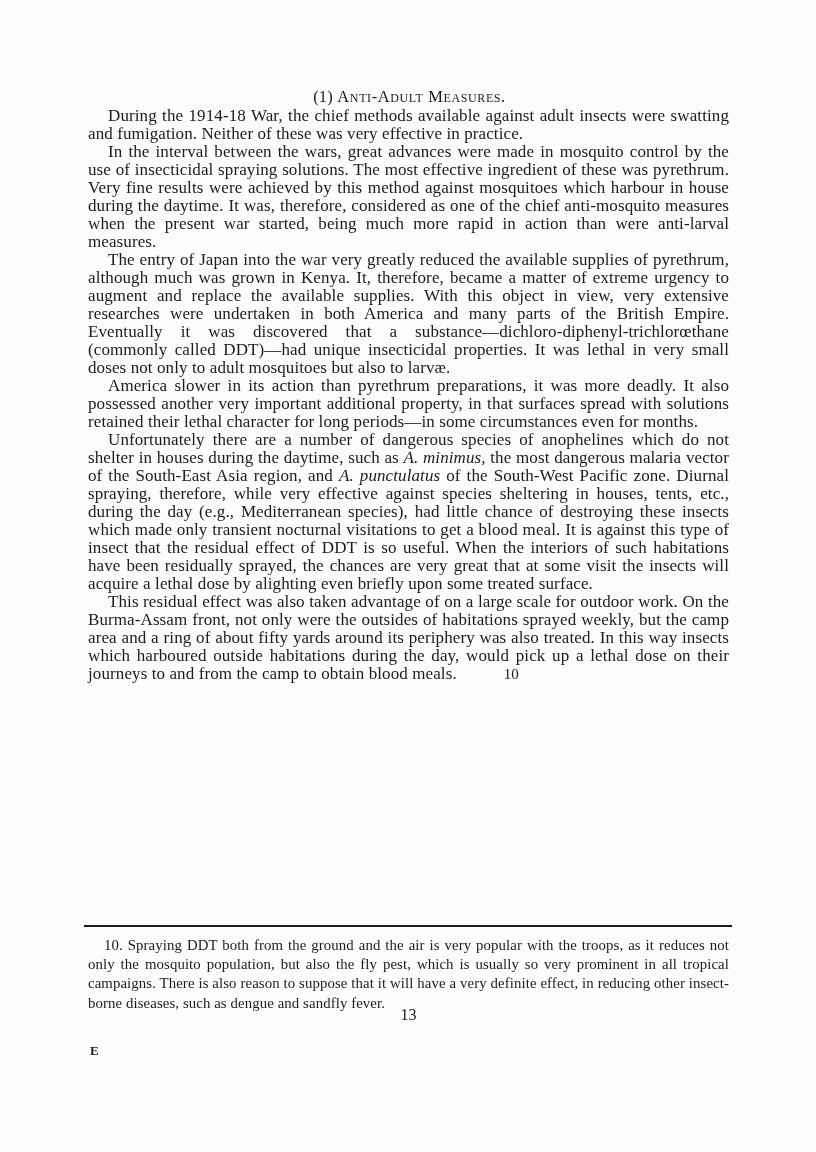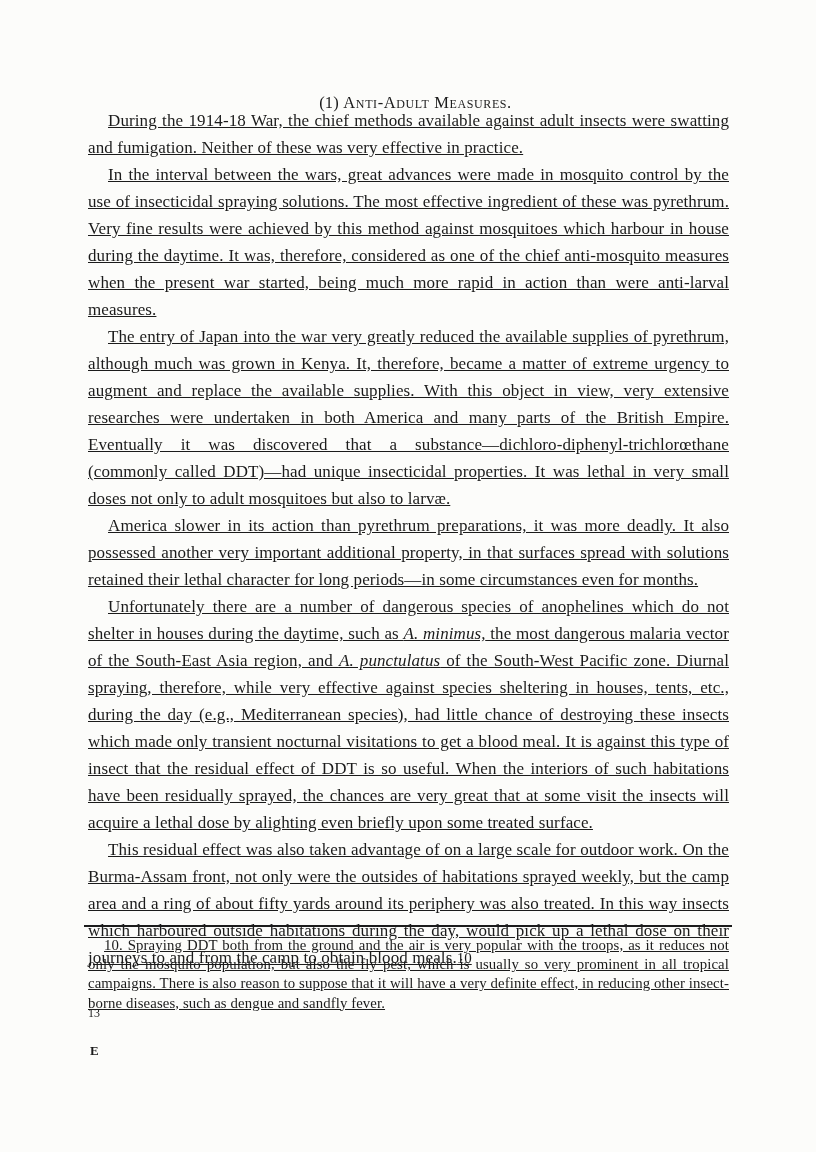--- a/index.html
+++ b/index.html
@@ -15,74 +15,73 @@
   .page {
     position: absolute;
     inset: 0;
     overflow: hidden;
   }
   .heading {
     position: absolute;
     top: 86px;
     left: 88px;
     width: 641px;
-    margin: 7px;
+    margin: 1px;
     text-align: center;
     font-size: 16.5px;
     font-weight: normal;
     letter-spacing: 0.2px;
   }
   .heading .sc {
     font-variant: small-caps;
     letter-spacing: 0.6px;
   }
   .body-text {
     position: absolute;
     top: 107px;
     left: 88px;
     width: 641px;
   }
   .body-text p {
     margin: 0;
     font-size: 17px;
-    line-height: 27px;
+    line-height: 18px;
     text-align: justify;
     text-indent: 20px;
     letter-spacing: 0.1px;
-    text-decoration: underline;
   }
   .it { font-style: italic; }
-  .fnref { font-size: 15px; letter-spacing: 0; }
+  .fnref { font-size: 15px; letter-spacing: 0; margin-left: 47px; }
   .fnrule {
     position: absolute;
     top: 925px;
     left: 84px;
     width: 648px;
     margin: 0;
     border: none;
     border-top: 2.5px solid #1c1c1c;
   }
   .footnote {
     position: absolute;
     top: 936px;
     left: 88px;
     width: 641px;
     font-size: 14.8px;
     line-height: 19.2px;
     text-align: justify;
     text-indent: 16px;
     letter-spacing: 0.1px;
-    text-decoration: underline;
   }
   .pageno {
     position: absolute;
     top: 1006px;
     left: 88px;
     width: 641px;
-    font-size: 12px;
+    text-align: center;
+    font-size: 16px;
   }
   .sig {
     position: absolute;
     top: 1043px;
     left: 90px;
     font-size: 13px;
     font-weight: bold;
     letter-spacing: 0.5px;
   }
 </style>

